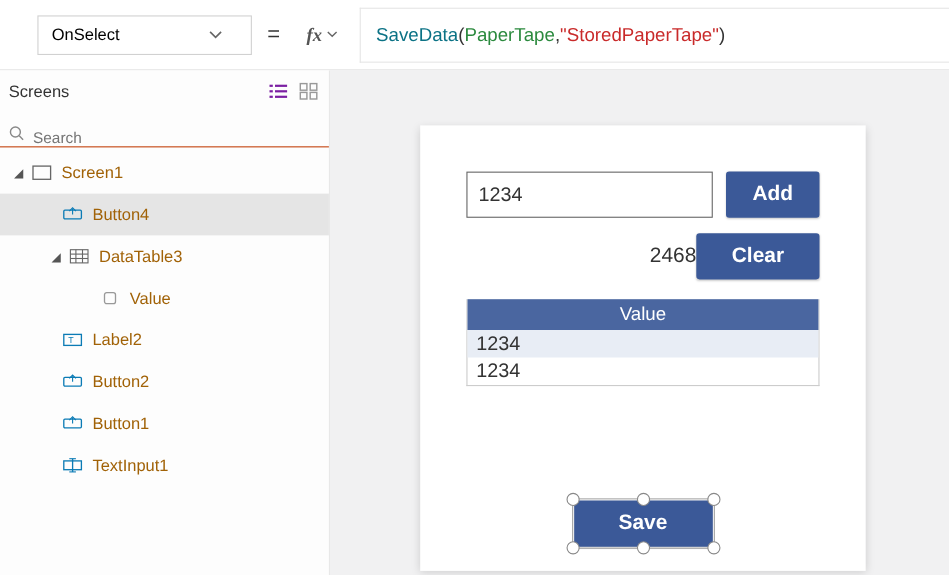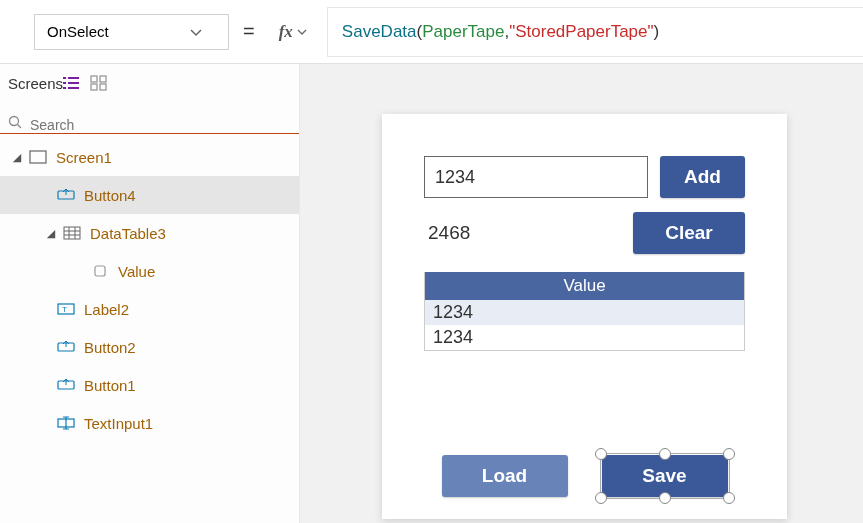--- a/index.html
+++ b/index.html
@@ -13,21 +13,21 @@
     .fx-chevron { font-size: 11px; color: #666; margin-left: 2px; }
     .formula-input { flex: 1; height: 50px; border: 1px solid #e5e5e5; border-right: none; display: flex; align-items: center; padding: 0 14px; font-family: Consolas, monospace; font-size: 17px; }
     .tok-func { color: #0b7285; }
     .tok-ident { color: #2b8a3e; }
     .tok-str { color: #c92a2a; }
     .tok-plain { color: #333; }
 
     .main { display: flex; height: calc(523px - 64px); }
     
     .tree-panel { width: 300px; border-right: 1px solid #e8e8e8; background: #fdfdfd; color: #333; }
-    .tree-header { display: flex; align-items: center; height: 38px; padding: 0 10px 0 8px; font-size: 15px; }
+    .tree-header { display: flex; align-items: center; justify-content: space-between; height: 38px; padding: 0 10px 0 8px; font-size: 15px; }
     .tree-header .title { }
     .tree-header .icons { display: flex; gap: 12px; align-items: center; }
     .icon-list svg, .icon-grid svg { display: block; }
     .search-row { display: flex; align-items: flex-end; gap: 8px; height: 32px; padding: 0 10px 0 8px; border-bottom: 1px solid #c2410c; }
     .search-row input { border: none; outline: none; background: transparent; font-size: 14px; color: #666; flex: 1; }
     .tree { padding-top: 4px; }
     .tree-row { display: flex; align-items: center; height: 38px; font-size: 15px; cursor: pointer; }
     .tree-row.selected { background: #e5e5e5; }
     .indent-0 { padding-left: 10px; }
     .indent-1 { padding-left: 56px; }
@@ -36,21 +36,21 @@
     .tree-caret { width: 14px; font-size: 11px; color: #555; margin-right: 4px; display:inline-block; text-align:center; }
     .tree-icon { width: 20px; height: 16px; display:inline-flex; align-items:center; justify-content:center; margin-right: 8px; }
     .tree-label { color: #a16207; }
 
     .canvas-area { flex: 1; background: #f1f1f2; position: relative; }
     .app-canvas { position: absolute; left: 82px; top: 50px; width: 405px; height: 405px; background: #fff; box-shadow: 0 2px 8px rgba(0,0,0,0.15); padding: 42px; }
     .row1 { display: flex; gap: 12px; align-items: center; margin-bottom: 14px; }
     .text-input { width: 224px; height: 42px; border: 1px solid #666; font-size: 18px; padding: 0 10px; color: #333; }
     .btn { height: 42px; border: none; color: #fff; font-size: 19px; font-weight: 600; cursor: pointer; border-radius: 3px; background: #3b5998; box-shadow: 0 1px 2px rgba(0,0,0,0.2); }
     .btn-wide { width: 112px; }
-    .row2 { display: flex; justify-content: space-between; align-items: center; margin-bottom: 18px; }
+    .row2 { display: flex; justify-content: flex-end; align-items: center; margin-bottom: 18px; }
     .label-out { font-size: 19px; color: #333; padding-left: 4px; }
     .datatable { border: 1px solid #ccc; border-top: none; }
     .dt-header { background: #4a66a0; color: #fff; text-align: center; font-size: 17px; height: 28px; line-height: 28px; }
     .dt-row { font-size: 18px; padding: 2px 8px; color: #333; }
     .dt-row.sel { background: #e8edf5; }
     .bottom-row { position: absolute; bottom: 22px; left: 0; right: 0; display: flex; justify-content: center; gap: 34px; }
     .btn-load { width: 126px; height: 42px; background: #6883b7; }
     .btn-save-wrap { position: relative; width: 126px; height: 42px; }
     .btn-save { width: 126px; height: 42px; background: #3b5998; }
     .sel-handle { position: absolute; width: 12px; height: 12px; background: #fff; border: 1px solid #888; border-radius: 50%; }
@@ -225,21 +225,20 @@
       <div class="row2">
         <span class="label-out">2468</span>
         <button class="btn btn-wide">Clear</button>
       </div>
       <div class="datatable">
         <div class="dt-header">Value</div>
         <div class="dt-row sel">1234</div>
         <div class="dt-row">1234</div>
       </div>
       <div class="bottom-row">
-        <button class="btn btn-load">Load</button>
         <div class="btn-save-wrap">
           <button class="btn btn-save">Save</button>
           <div class="sel-outline"></div>
           <div class="sel-handle h-tl"></div>
           <div class="sel-handle h-tc"></div>
           <div class="sel-handle h-tr"></div>
           <div class="sel-handle h-bl"></div>
           <div class="sel-handle h-bc"></div>
           <div class="sel-handle h-br"></div>
         </div>

